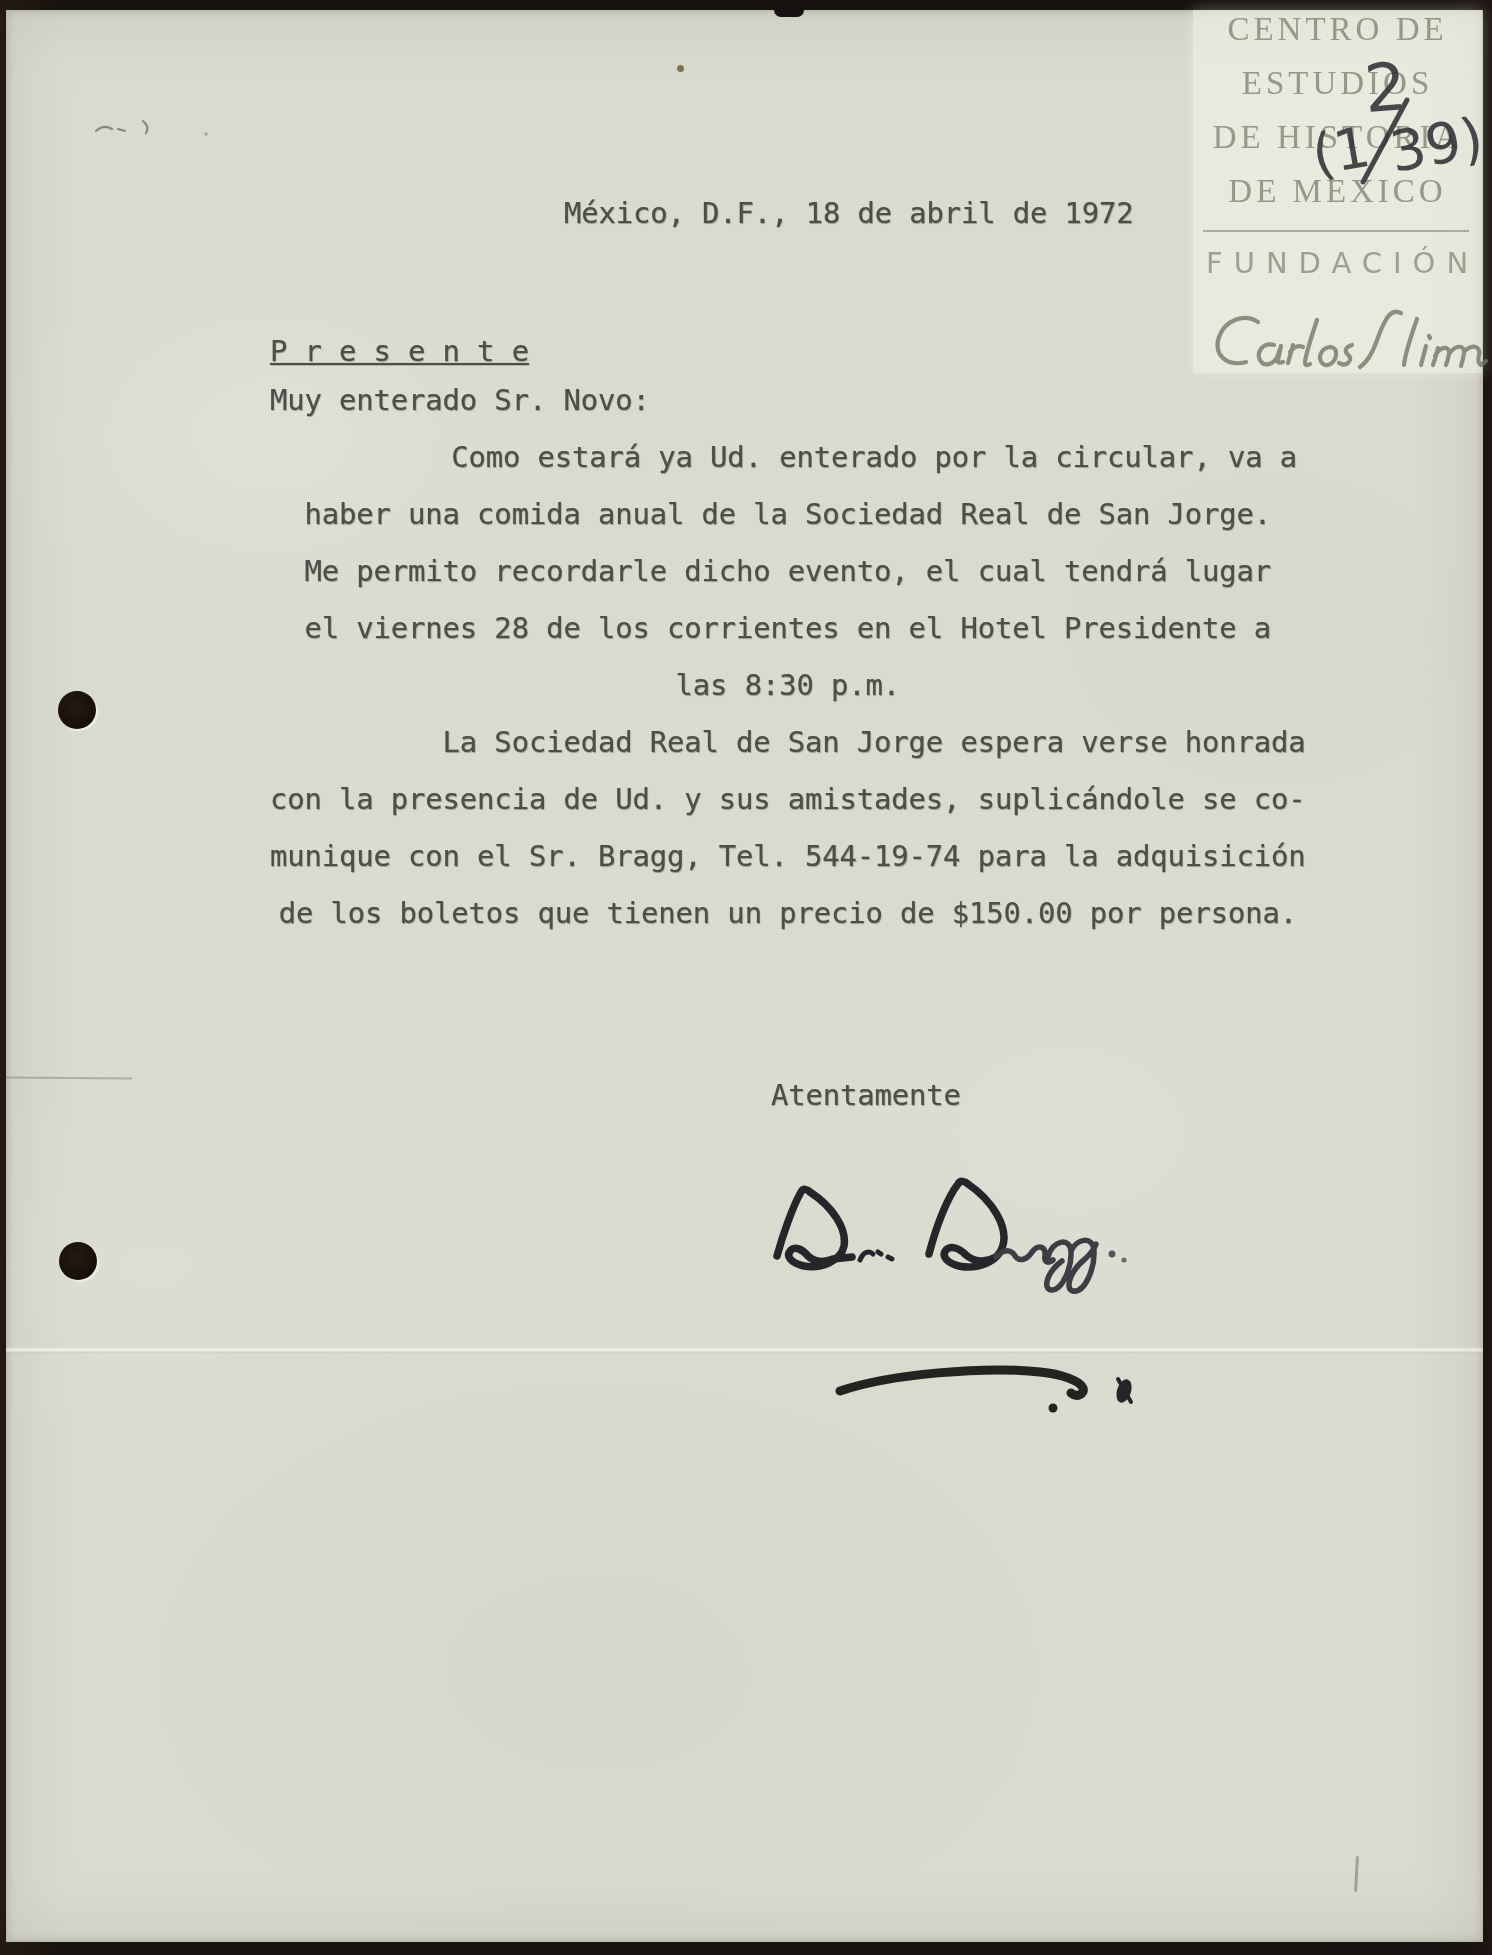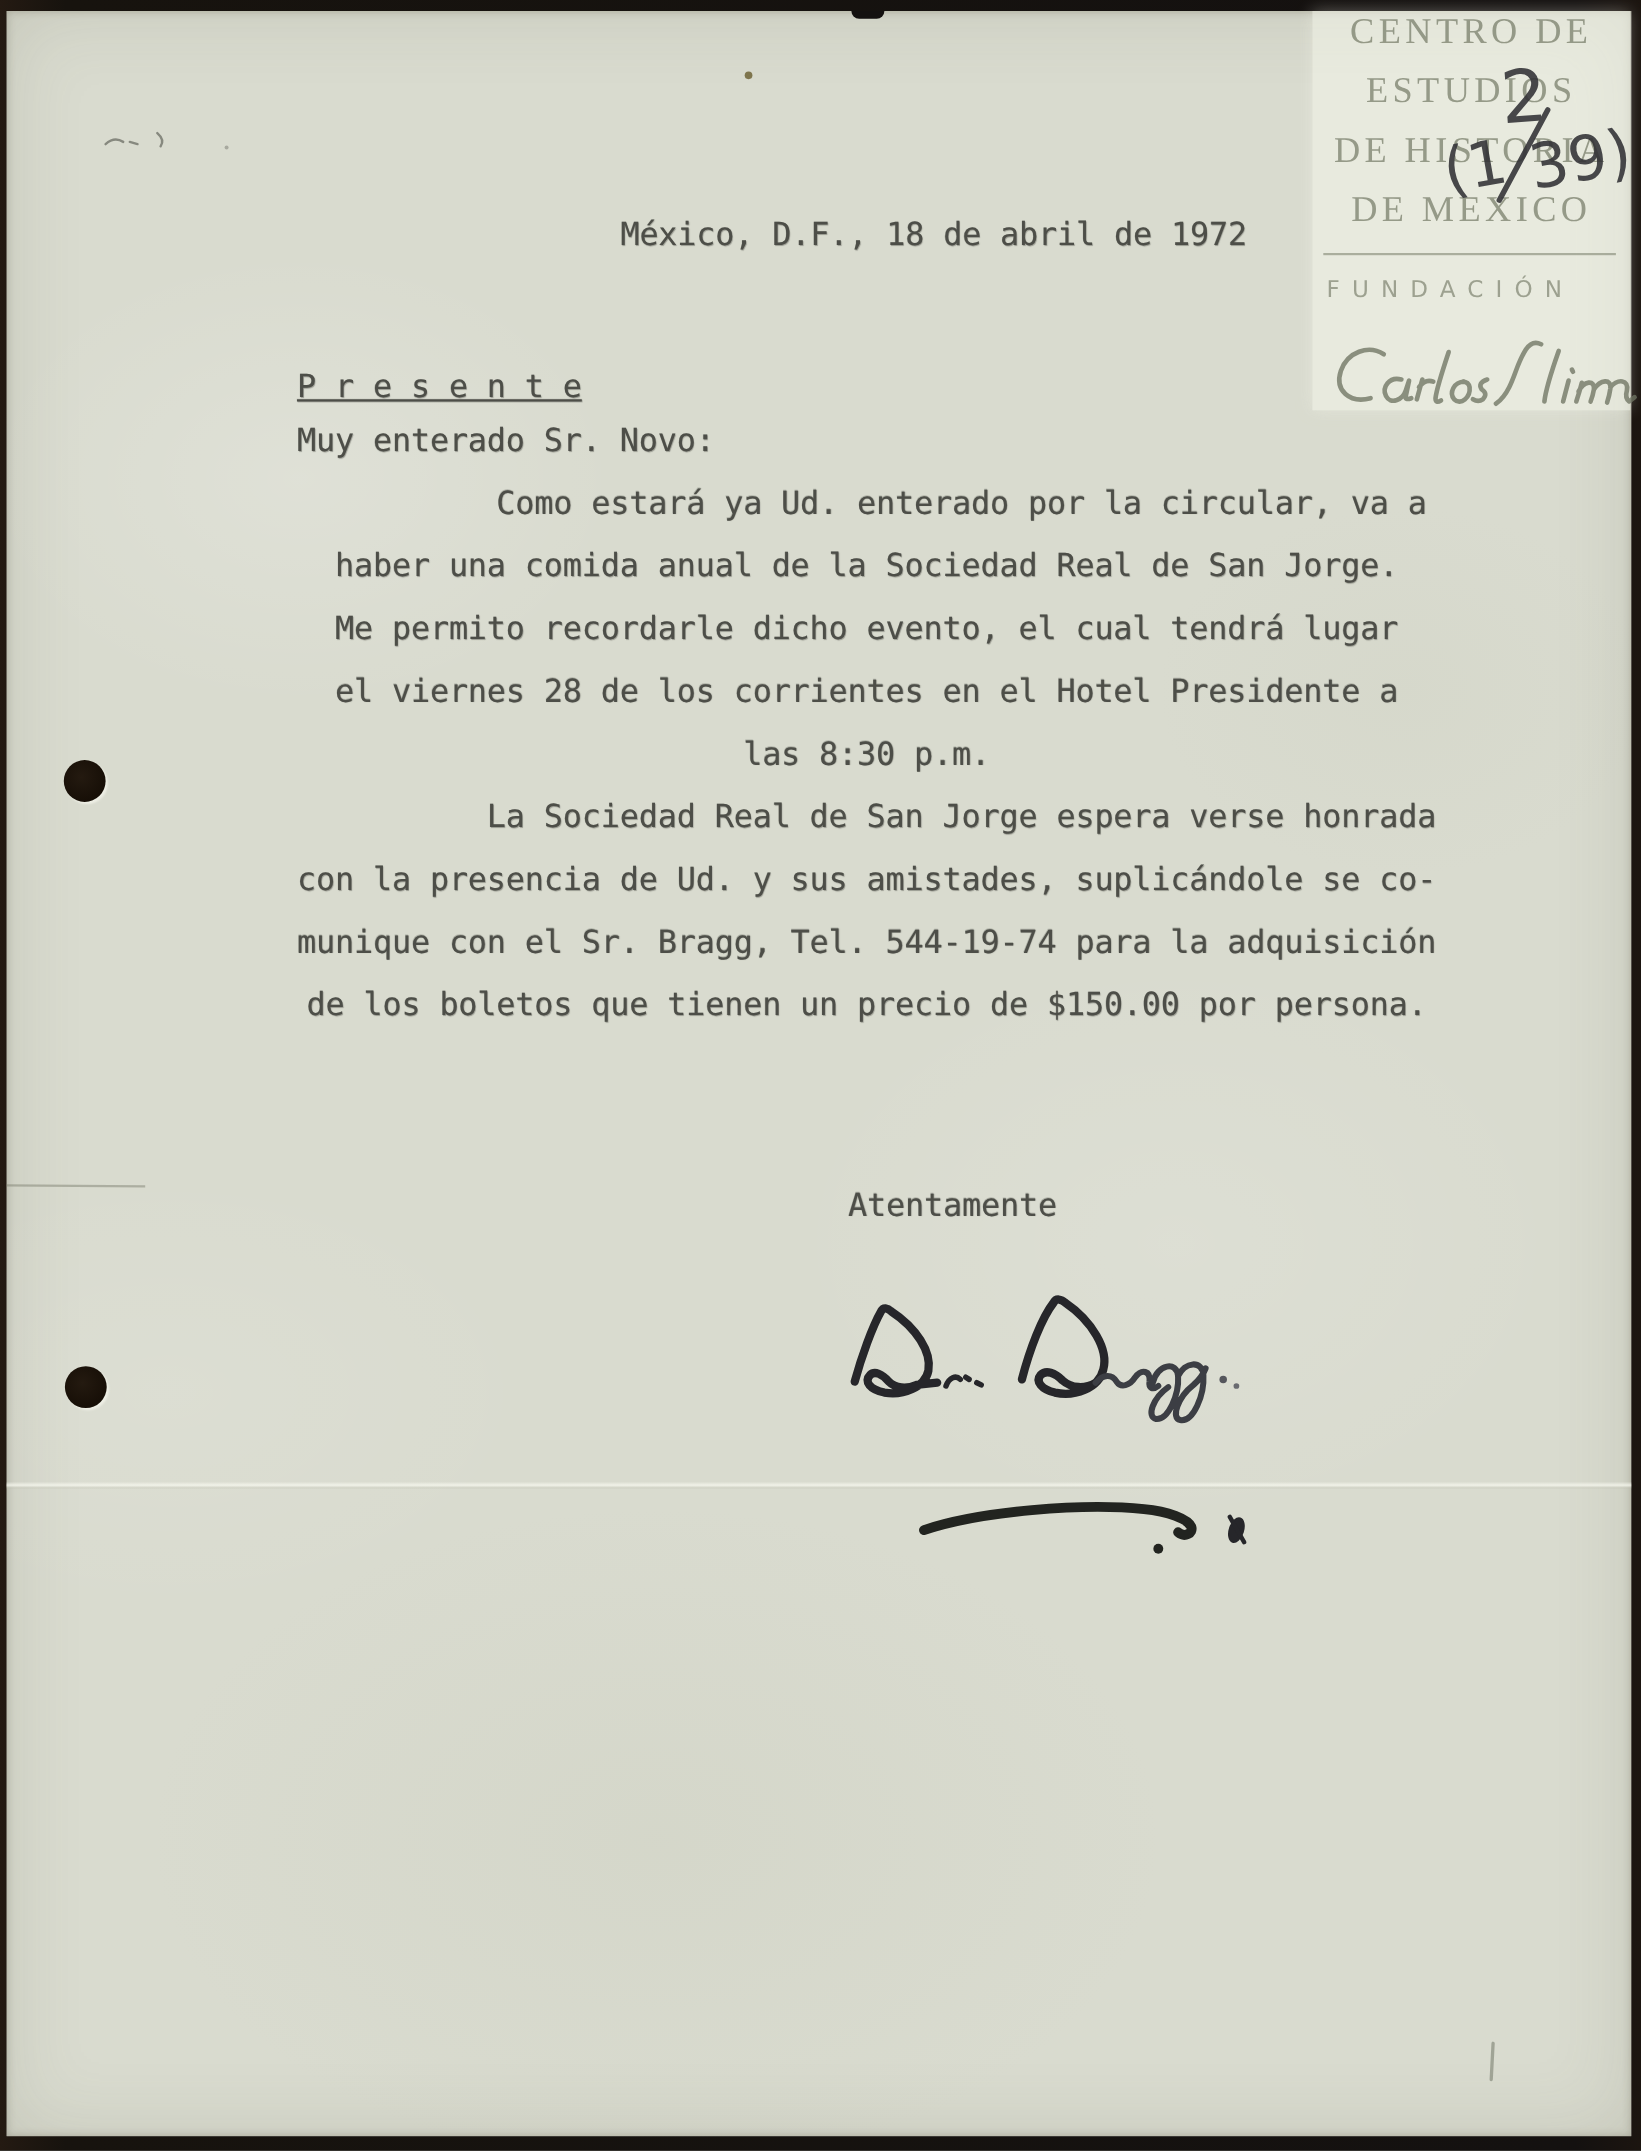--- a/index.html
+++ b/index.html
@@ -37,21 +37,21 @@
     font-size:33px;line-height:54px;letter-spacing:4px;
     color:rgba(125,131,111,0.78);text-align:center;white-space:pre-line;
   }
   #stamp-divider{
     position:absolute;left:1203px;top:230px;width:266px;height:2px;
     background:rgba(118,124,104,0.55);
   }
   #stamp-foundation{
     position:absolute;left:1200px;top:245px;width:282px;
     font-family:"DejaVu Sans","Liberation Sans",sans-serif;
-    font-size:21px;line-height:36px;letter-spacing:11px;
+    font-size:29px;line-height:36px;letter-spacing:11px;
     color:rgba(128,133,114,0.72);text-align:left;padding-left:6px;white-space:pre;
   }
   .punch-hole{
     position:absolute;width:38px;height:38px;border-radius:50%;
     background:radial-gradient(circle at 42% 40%, #241a10 0%, #170f07 70%);
     box-shadow:2px 2px 2px rgba(246,247,238,0.7);
   }
   #top-notch{
     position:absolute;left:774px;top:10px;width:30px;height:7px;
     background:#141110;border-radius:0 0 7px 7px;

